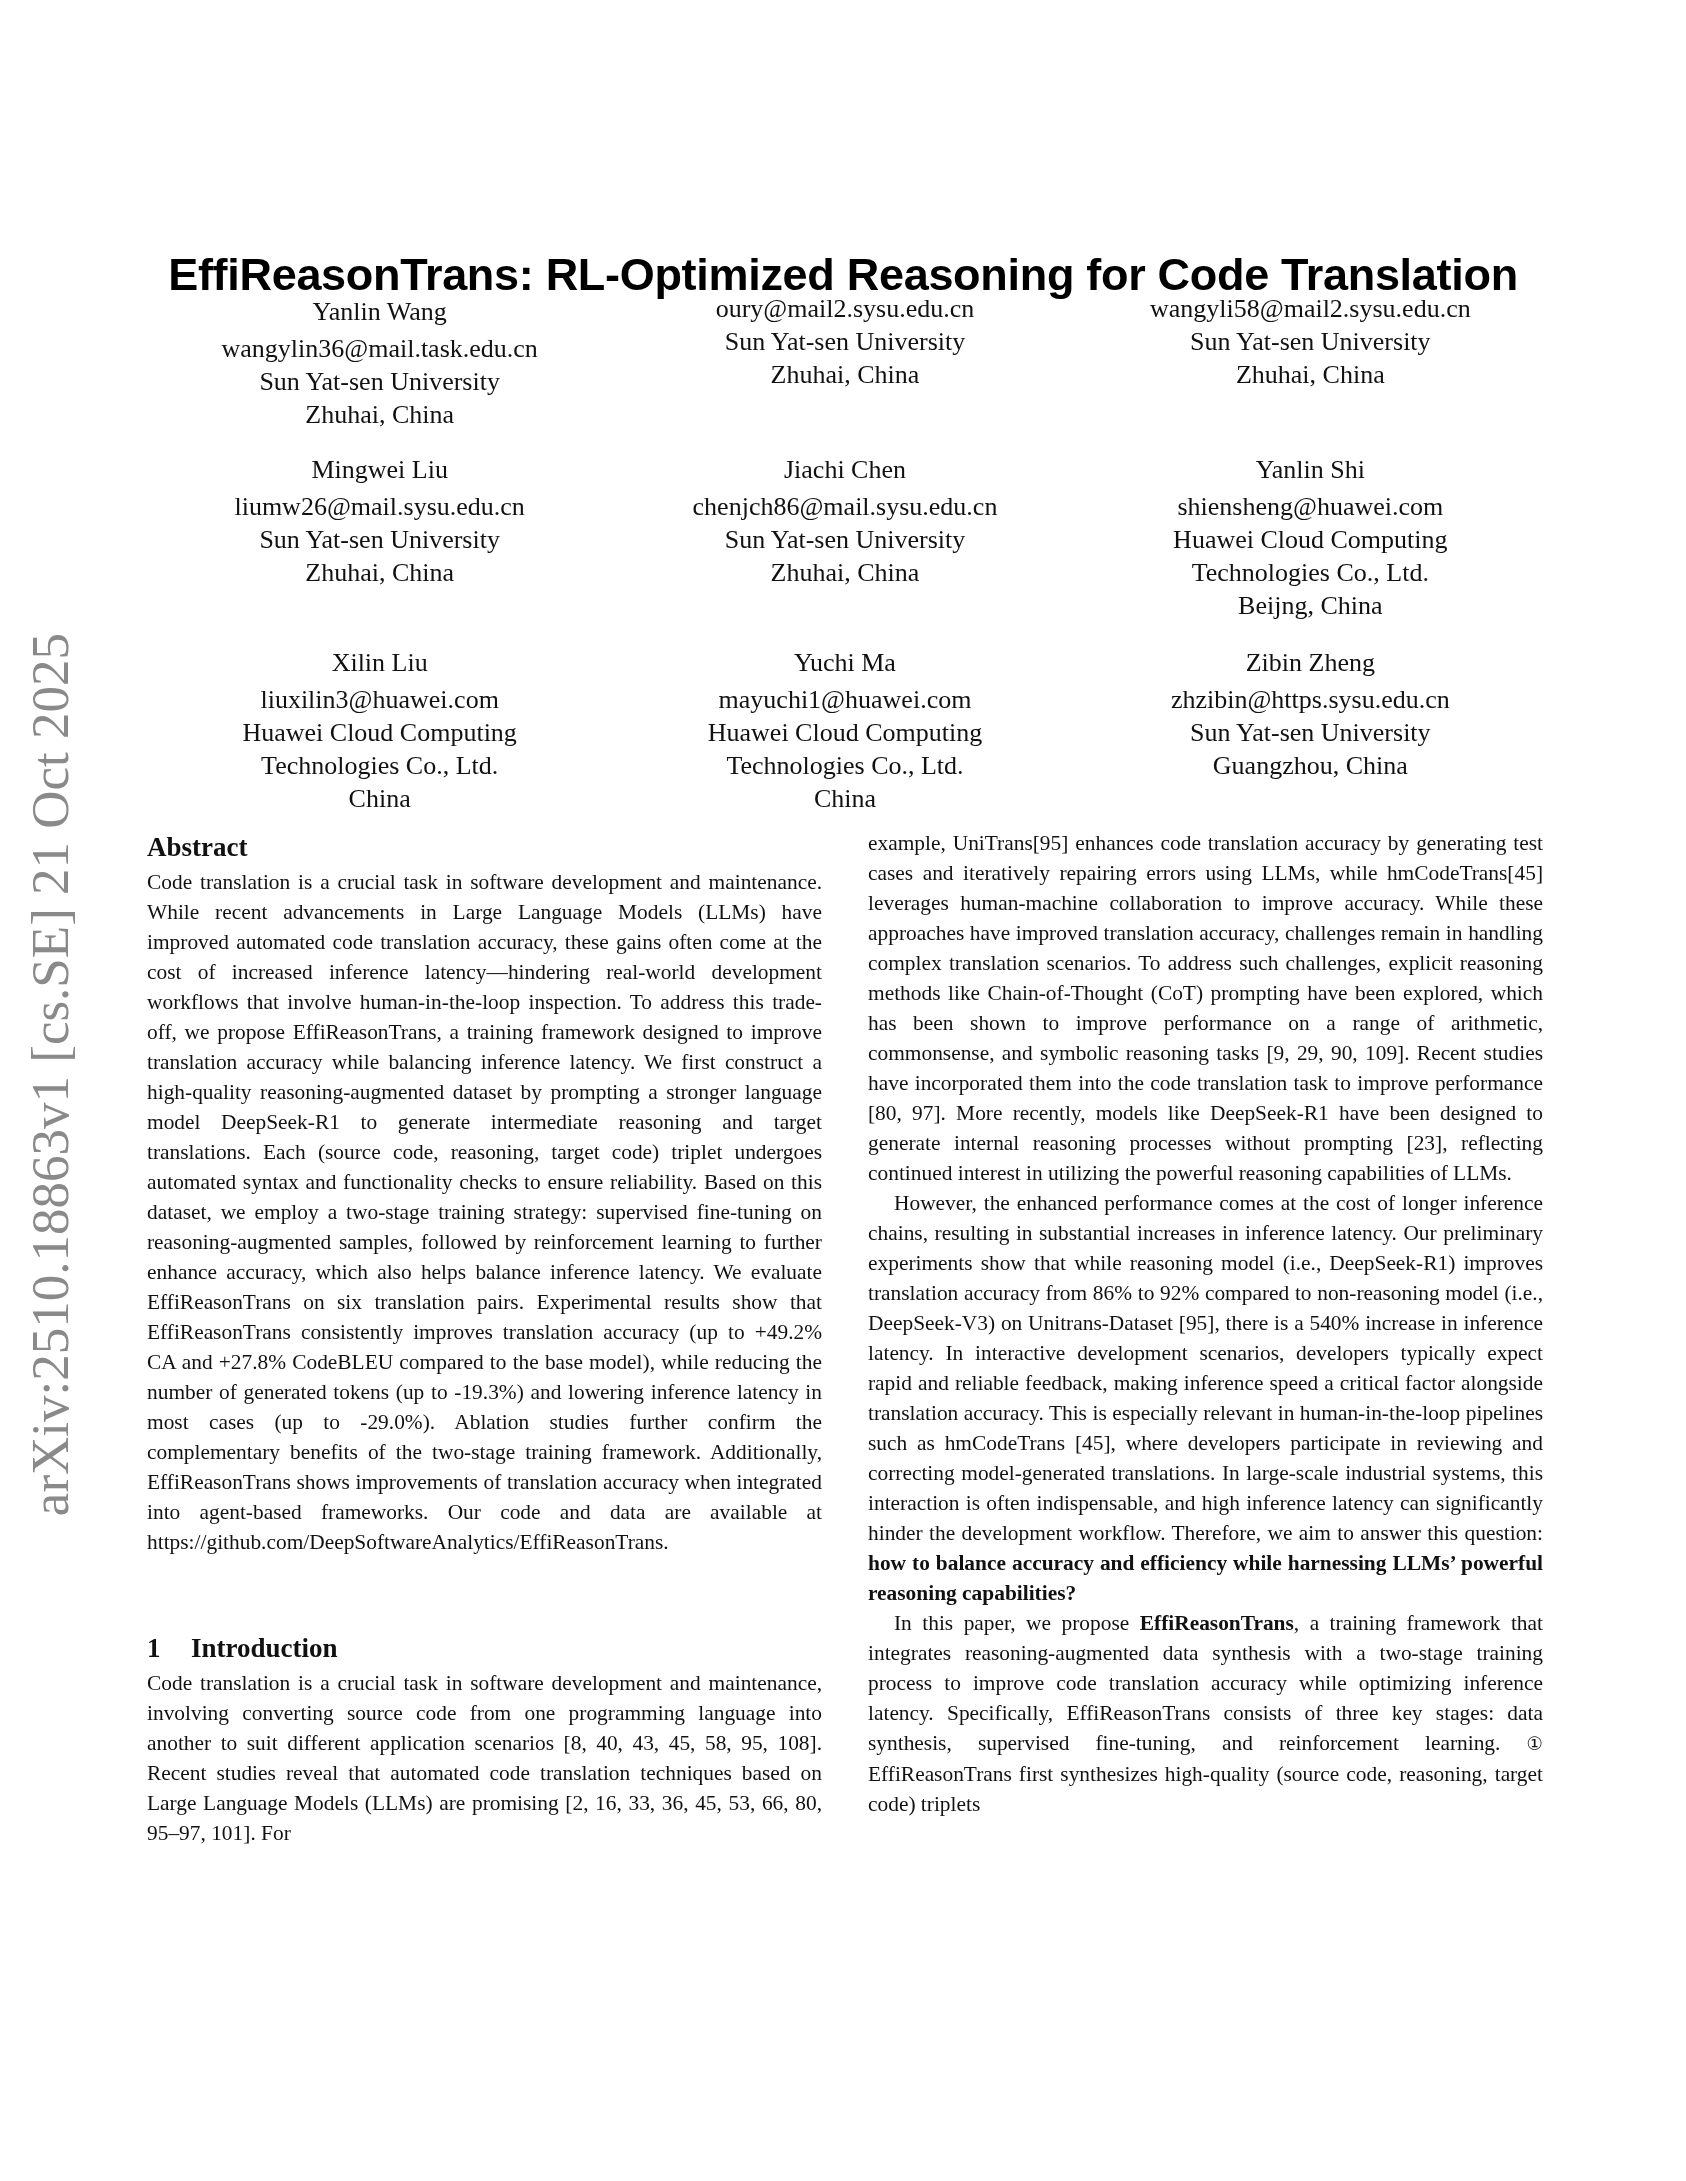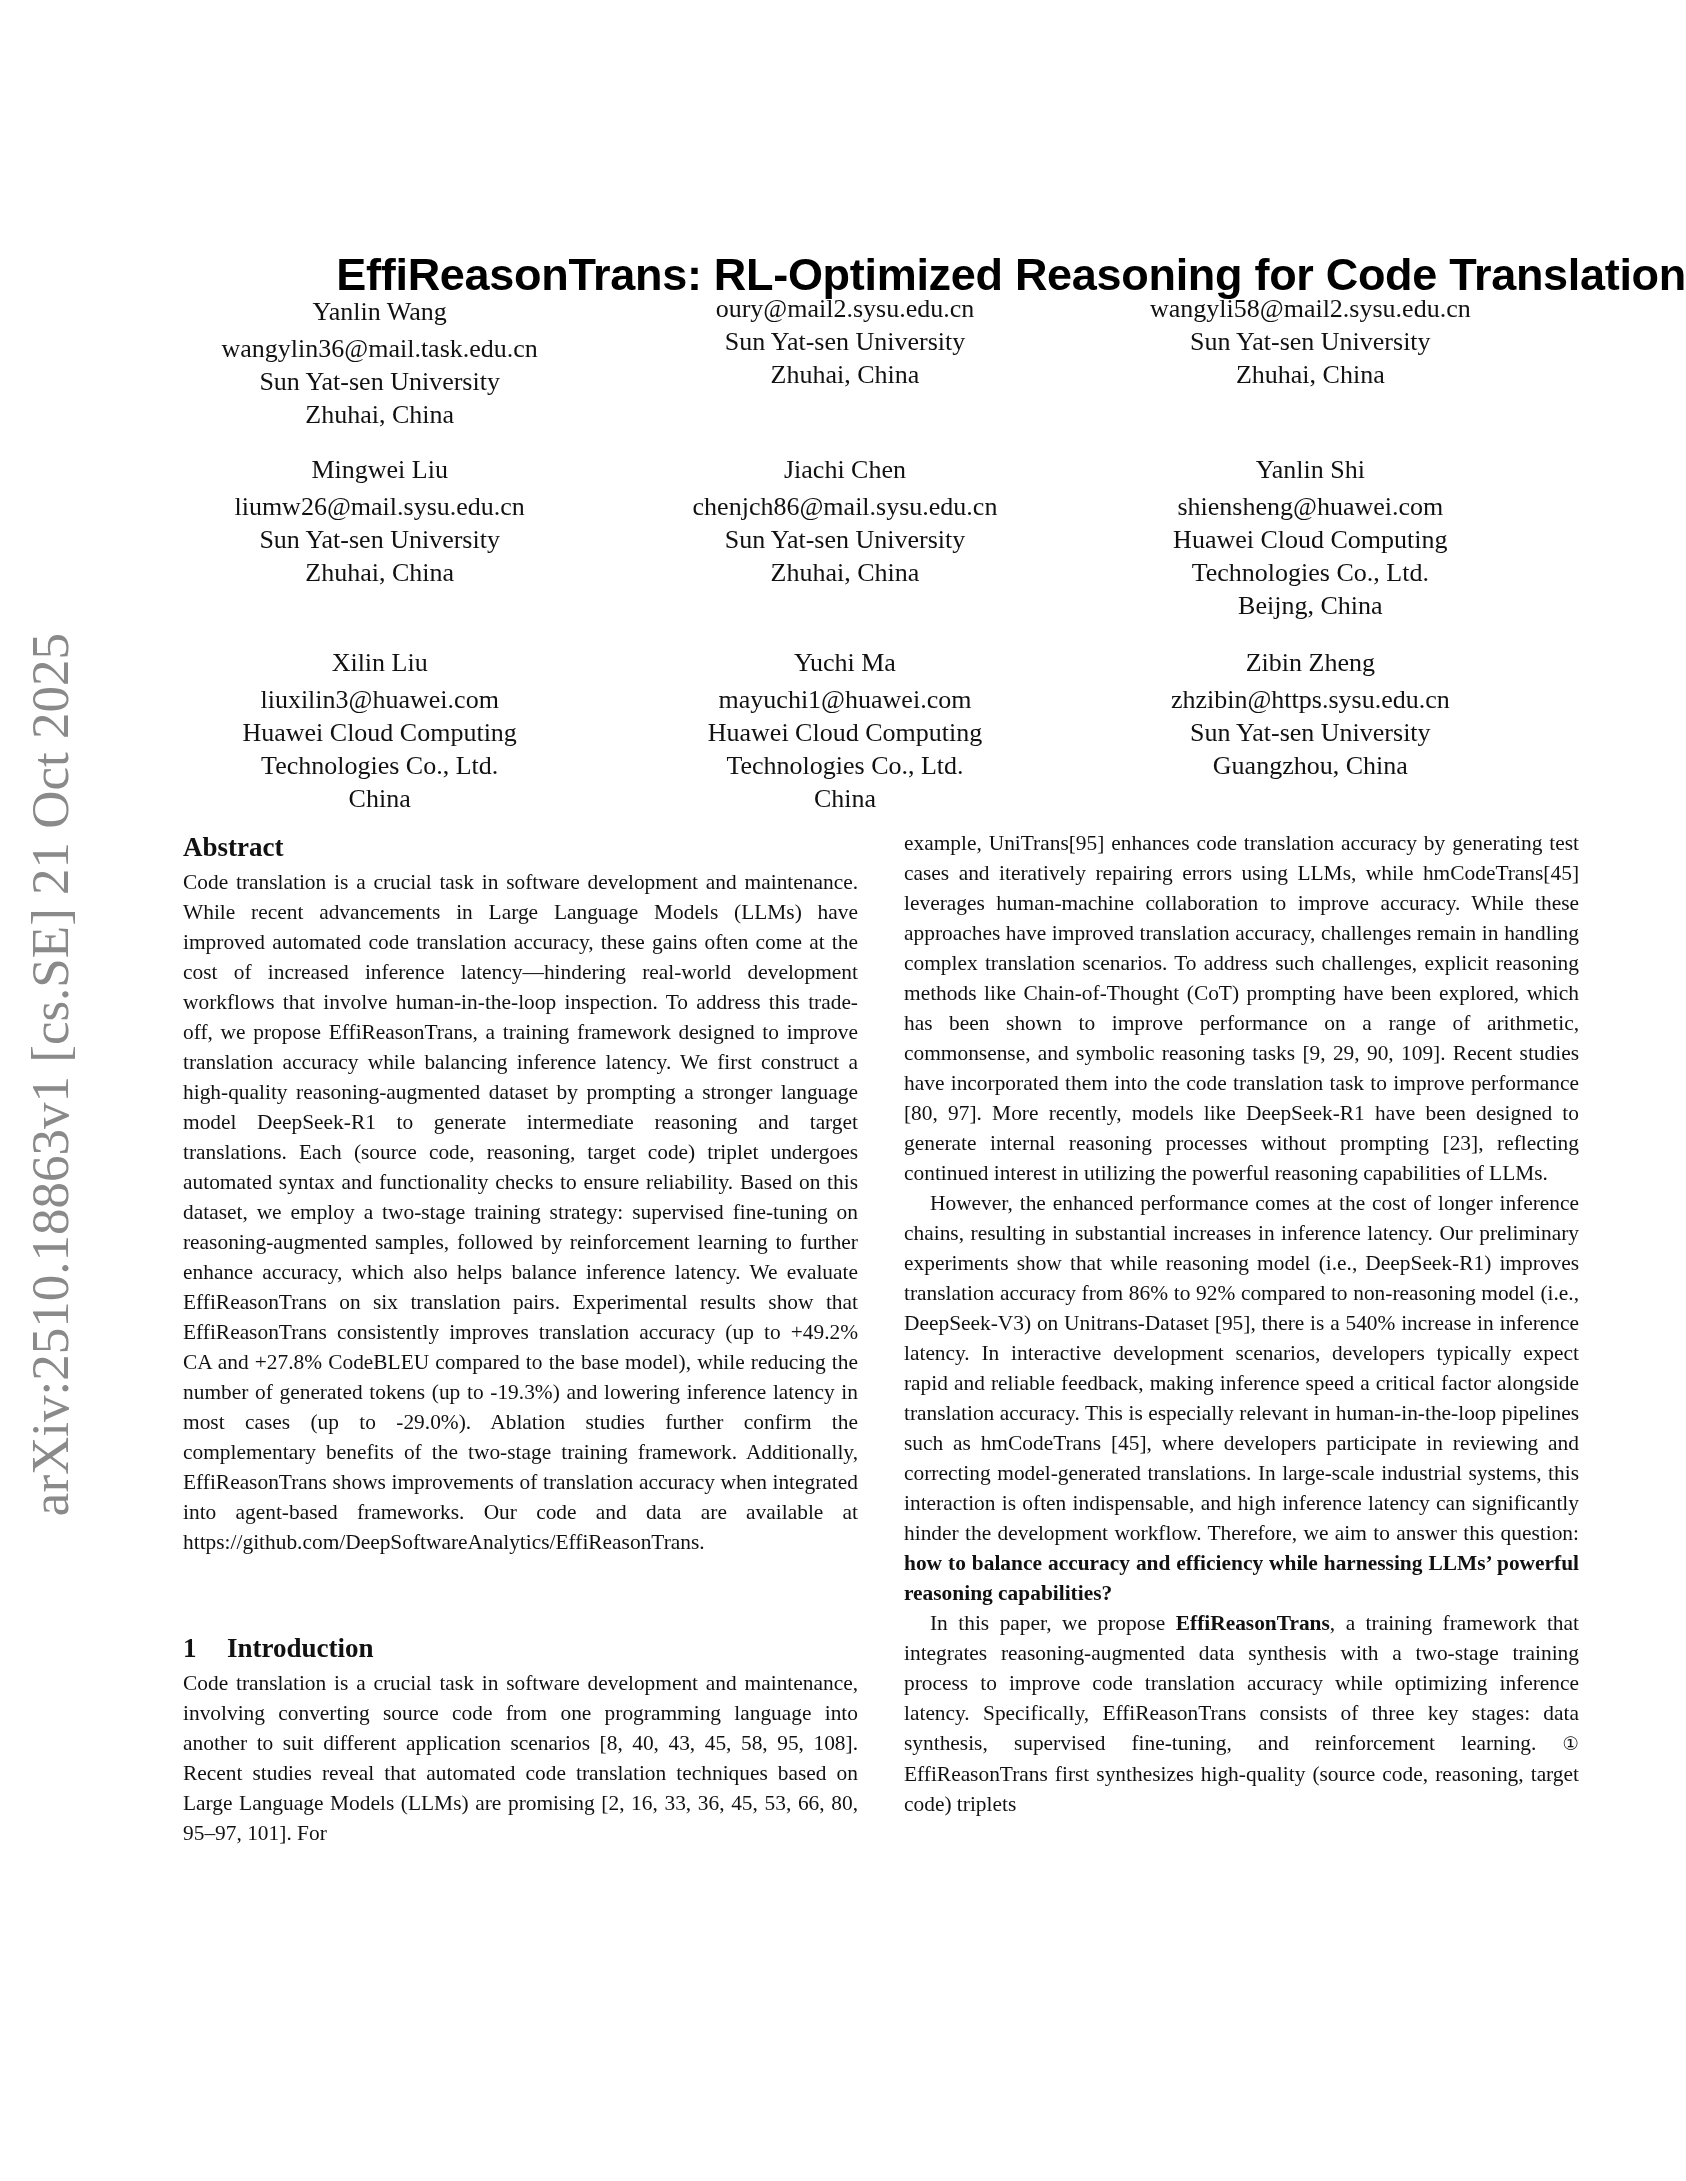--- a/index.html
+++ b/index.html
@@ -7,33 +7,33 @@
     width: 1686px; height: 2182px; position: relative; overflow: hidden;
     font-family: "Liberation Serif", "DejaVu Serif", serif; color: #111;
   }
   .arxiv-stamp {
     position: absolute; left: 20px; top: 1561px;
     transform: rotate(-90deg); transform-origin: left top;
     font-family: "Liberation Serif", serif; font-size: 53px; color: #8a8a8a;
     white-space: nowrap; letter-spacing: 0px; width: 973px; text-align: center;
   }
   .title {
-    position: absolute; left: 0; right: 0; top: 219px; text-align: right;
+    position: absolute; left: 0; right: 0; top: 219px; text-align: center;
     font-family: "Liberation Sans", "DejaVu Sans", sans-serif; font-weight: bold;
     font-size: 45px; letter-spacing: -0.3px; color: #000;
   }
   .authors {
     position: absolute; left: 147px; width: 1396px; top: 292px;
     display: grid; grid-template-columns: 1fr 1fr 1fr; row-gap: 0;
   }
   .author { text-align: center; font-size: 26px; line-height: 33px; }
   .author .name { font-size: 26px; line-height: 40px; }
   .author.row1 { height: 158px; }
   .author.row2 { height: 193px; }
-  .col { position: absolute; width: 675px; font-size: 21.4px; line-height: 30px; text-align: justify; margin-left: 36px; }
+  .col { position: absolute; width: 675px; font-size: 21.4px; line-height: 30px; text-align: justify; }
   .col-left { left: 147px; top: 828px; }
   .col-right { left: 868px; top: 828px; }
   .section-head { font-weight: bold; font-size: 27px; line-height: 39px; margin: 0; }
   .abstract-head { margin-bottom: 0; }
   p { margin: 0; }
   .indent { text-indent: 26px; }
   .intro-head { margin-top: 72px; }
   .intro-head .num { display: inline-block; width: 44px; }
   b { font-weight: bold; }
   .circled { font-family: "DejaVu Sans", sans-serif; font-size: 18.4px; }

